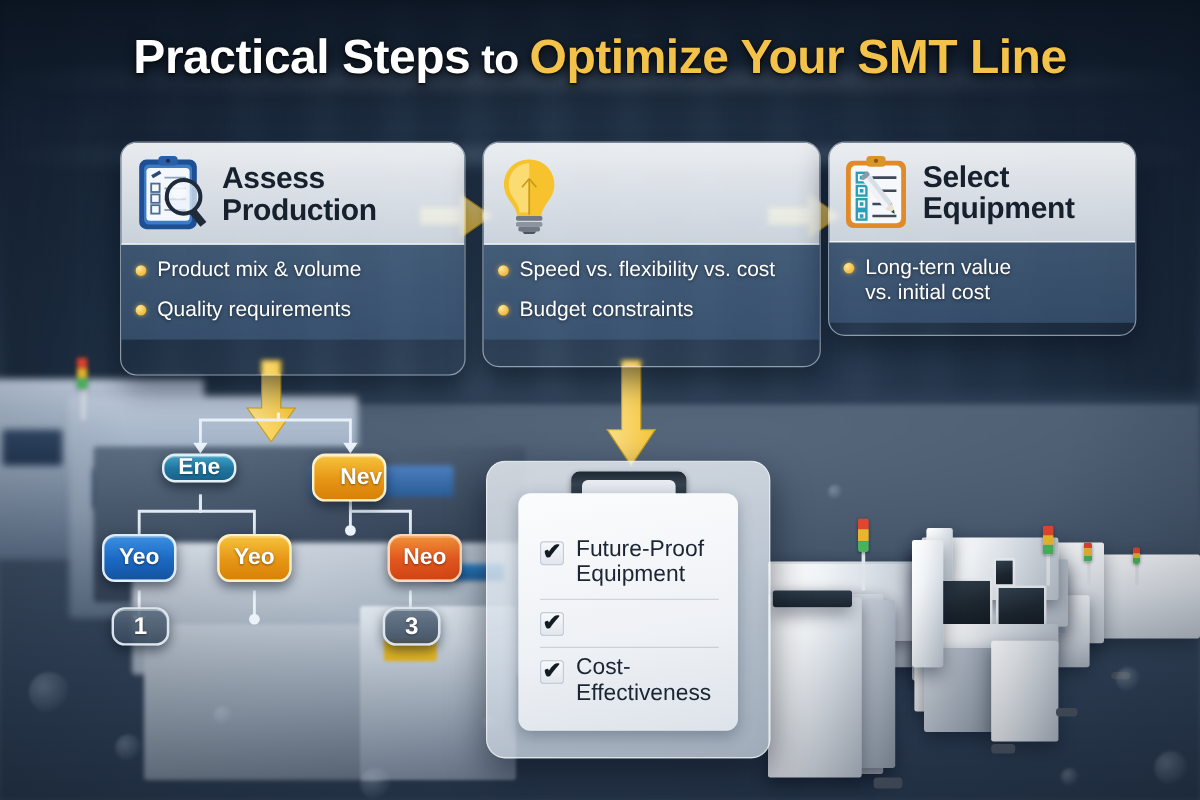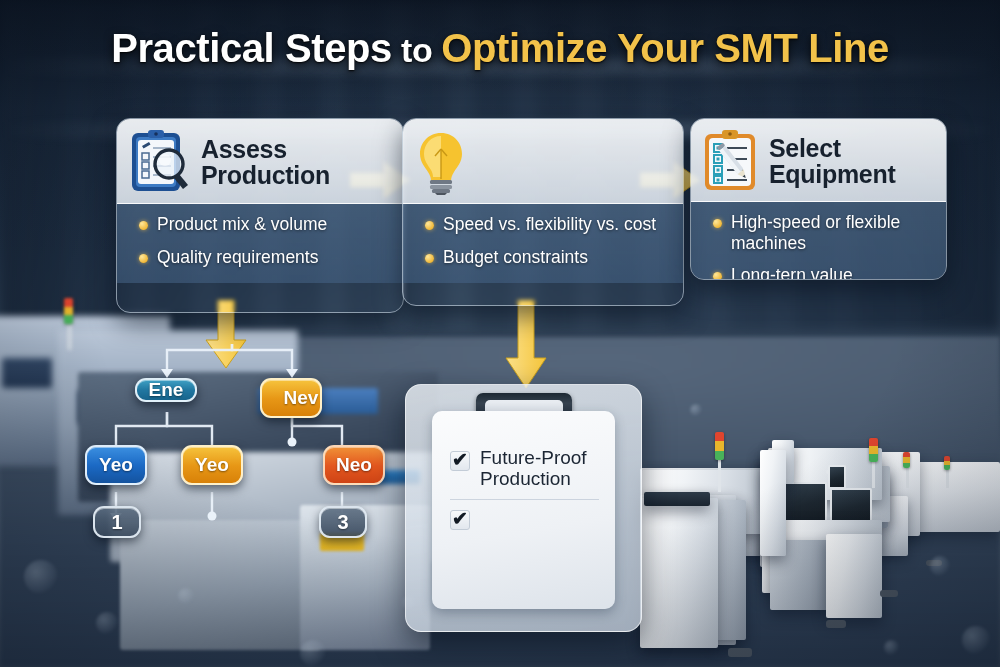--- a/index.html
+++ b/index.html
@@ -106,21 +106,21 @@
     padding:10px 12px 8px 12px;
     background:linear-gradient(180deg,rgba(248,250,252,.93),rgba(226,233,241,.88));
     border-bottom:1px solid rgba(255,255,255,.75);
     min-height:80px;
   }
   .card-title{
     font-size:25px; font-weight:bold; color:#17212e; line-height:1.04;
     letter-spacing:-.3px;
   }
   .card-body{
-    padding:10px 12px 14px 22px;
+    padding:10px 12px 14px 12px;
     background:linear-gradient(180deg,rgba(96,128,163,.50),rgba(70,100,135,.56));
   }
   .bullet{
     display:flex; gap:9px; align-items:flex-start;
     color:#ffffff; font-size:17.5px; line-height:1.18;
     margin-bottom:12px;
     text-shadow:0 1px 3px rgba(0,0,0,.55);
     white-space:pre-line;
   }
   .bullet:last-child{ margin-bottom:2px; }
@@ -417,21 +417,21 @@
         <stop offset="50" stop-color="#f5c53a"></stop>
         <stop offset="1" stop-color="#e0a516"></stop>
   </linearGradient>
     </defs>
   <path d="M15,0 L31,0 L31,40 L43,40 L23,68 L3,40 L15,40 Z" fill="url(#ag2)" stroke="#caa01d" stroke-width="1"></path>
 </svg>
 <svg class="arrow-d" style="left:503px; top:300px; width:46px; height:92px;" viewBox="0 0 46 92">
   <path d="M15,0 L31,0 L31,58 L43,58 L23,88 L3,58 L15,58 Z" fill="url(#ag2)" stroke="#caa01d" stroke-width="1"></path>
 </svg>
 
-<div class="card" style="left:100px; top:118px; width:288px; height:195px;margin-left:16px;">
+<div class="card" style="left:100px; top:118px; width:288px; height:195px;">
   <div class="card-head">
     <span class="ico clip-blue">
       <svg viewBox="0 0 62 66" width="62" height="66">
         <rect x="3" y="4" width="48" height="58" rx="6" fill="#1d4f92"></rect>
         <rect x="7" y="8" width="40" height="50" rx="4" fill="#3d7bc4"></rect>
         <rect x="9" y="11" width="36" height="44" rx="3" fill="#f4f7fb"></rect>
         <rect x="19" y="1" width="16" height="8" rx="3" fill="#2a5fa8"></rect>
         <circle cx="27" cy="5" r="1.8" fill="#16305c"></circle>
         <g stroke="#8fa3bb" stroke-width="1.6">
           <line x1="24" y1="19" x2="42" y2="19"></line>
@@ -527,36 +527,36 @@
           <path d="M32.5,49 l1.5,3 l1.5,-3 z" fill="#33404e"></path>
           <rect x="30" y="10" width="8" height="4" rx="1.5" fill="#8e99a6"></rect>
         </g>
       </svg>
     </span>
     <div class="card-title"><span>Select</span><br><span>Equipment</span></div>
   </div>
   <div class="card-body">
     <div class="bullet">
       <span class="dot"></span>
-      <span>High-speed or flexible
-machines</span>
-    </div>
-    <div class="bullet">
-      <span class="dot"></span>
       <span>Long-tern value
 vs. initial cost</span>
     </div>
   </div>
 </div>
 
 <div id="clipboard" style="left:405px; top:384px; width:237px; height:248px;">
   <div id="clip-clamp"></div>
   <div id="clip-sheet">
     <div class="ck-row">
       <span class="ck-box"></span>
       <span class="ck-label">Future-Proof
-Production</span>
+Equipment</span>
     </div>
     <div class="ck-row">
       <span class="ck-box"></span>
     </div>
+    <div class="ck-row">
+      <span class="ck-box"></span>
+      <span class="ck-label">Cost-
+Effectiveness</span>
+    </div>
   </div>
 </div>
 
 </body></html>

